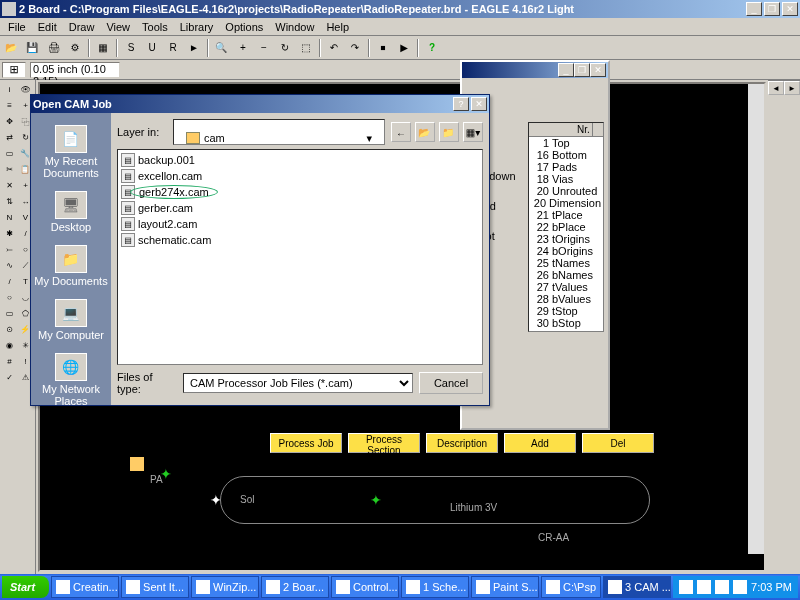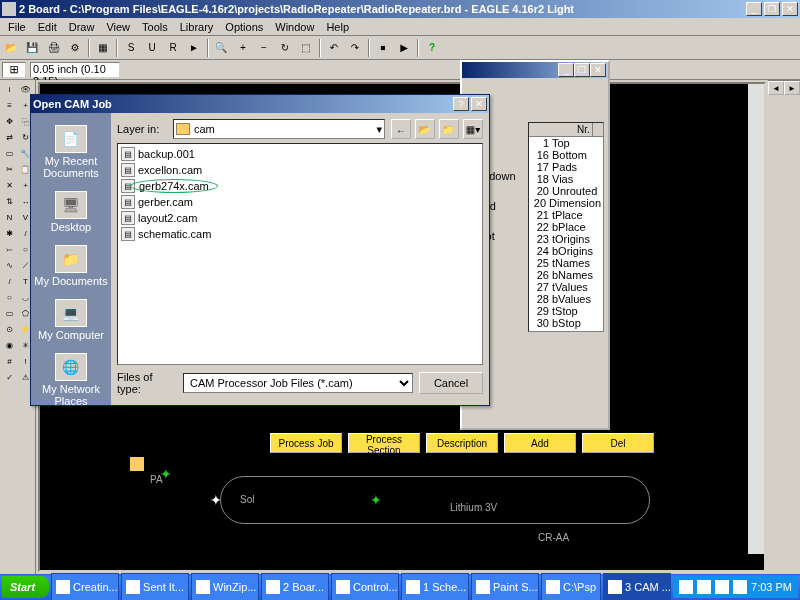--- a/index.html
+++ b/index.html
@@ -59,21 +59,21 @@
 
 .opendlg { position: absolute; top: 94px; left: 30px; width: 460px; height: 312px; background: #d4d0c8; border: 1px solid #0a246a; z-index: 20; box-shadow: 2px 2px 3px rgba(0,0,0,0.3); }
 .opendlg .titlebar { height: 18px; }
 .dlg-body { display: flex; height: calc(100% - 18px); }
 .places { width: 80px; background: #7b8ba8; display: flex; flex-direction: column; align-items: center; padding-top: 8px; gap: 4px; }
 .place { text-align: center; color: #fff; font-size: 10px; cursor: pointer; padding: 4px 2px; }
 .place .picon { width: 32px; height: 28px; background: #d4d0c8; margin: 0 auto 2px; border: 1px solid #fff; display:flex;align-items:center;justify-content:center;font-size:14px;color:#666; }
 .dlg-main { flex: 1; padding: 6px; display: flex; flex-direction: column; }
 .lookrow { display: flex; align-items: center; gap: 6px; margin-bottom: 4px; }
 .lookrow label { width: 50px; }
-.lookdd { flex: 1; height: 20px; border: 1px inset #808080; background: #fff; padding: 2px; display: flex; align-items: center; }
+.lookdd { flex: 1; height: 20px; border: 1px inset #808080; background: #fff; padding: 12px; display: flex; align-items: flex-start; }
 .lookdd .folder-icon { width: 14px; height: 12px; background: #fc6; border: 1px solid #886; margin-right: 4px; }
 .lookbtns { display: flex; gap: 4px; }
 .lookbtns .tbtn { width: 20px; height: 20px; border: 1px outset #fff; }
 .filelist { flex: 1; background: #fff; border: 1px inset #808080; padding: 2px; overflow: auto; }
 .fileitem { display: flex; align-items: center; padding: 1px; gap: 3px; cursor: pointer; }
 .fileitem .ficon { width: 14px; height: 14px; border: 1px solid #888; background: #eee; font-size: 8px; display: flex; align-items: center; justify-content: center; }
 .highlight-oval { border: 1px solid #2a6; border-radius: 50%; padding: 0 8px; margin-left: -8px; }
 .bottomrows { margin-top: 6px; }
 .brow { display: flex; align-items: center; gap: 6px; margin-bottom: 4px; }
 .brow label { width: 60px; }
@@ -83,21 +83,21 @@
 
 .panel-btns { position: absolute; top: 433px; left: 270px; display: flex; gap: 6px; z-index: 6; }
 .panel-btns button { width: 72px; height: 20px; border: 1px outset #fff; background: #fde047; cursor: pointer; font-size: 10px; }
 .panel-btns .wide { width: 72px; }
 .filepath-row { position: absolute; top: 457px; left: 130px; z-index: 6; display: flex; align-items: center; gap: 4px; font-size: 10px; }
 .filepath-row .ficon { width: 14px; height: 14px; background: #fc6; }
 
 
 .taskbar { position: absolute; bottom: 0; left: 0; right: 0; height: 26px; background: linear-gradient(to bottom, #245edc, #3c81f3 8%, #245edc); display: flex; align-items: center; padding: 0 2px; }
 .startbtn { height: 22px; background: linear-gradient(to bottom, #3c0, #2a0); color: #fff; font-weight: bold; font-style: italic; padding: 0 14px 0 8px; border-radius: 0 8px 8px 0; display: flex; align-items: center; cursor: pointer; }
-.taskitem { height: 28px; background: #3c81f3; border: 1px solid #1a4aac; color: #fff; padding: 0 4px; margin-left: 2px; display: flex; align-items: center; gap: 3px; cursor: pointer; font-size: 10px; max-width: 68px; overflow: hidden; white-space: nowrap; }
+.taskitem { height: 22px; background: #3c81f3; border: 1px solid #1a4aac; color: #fff; padding: 0 4px; margin-left: 2px; display: flex; align-items: center; gap: 3px; cursor: pointer; font-size: 10px; max-width: 68px; overflow: hidden; white-space: nowrap; }
 .taskitem.active { background: #1a4aac; }
 .taskitem .ticon { width: 14px; height: 14px; background: #fff; flex-shrink: 0; }
 .tray { margin-left: auto; height: 22px; background: #1290e9; display: flex; align-items: center; padding: 0 6px; gap: 4px; color: #fff; font-size: 10px; }
 .tray .ticon { width: 14px; height: 14px; background: #fff; }
 </style>
 </head>
 <body>
 
 <div class="titlebar">
   <div class="icon"></div>

